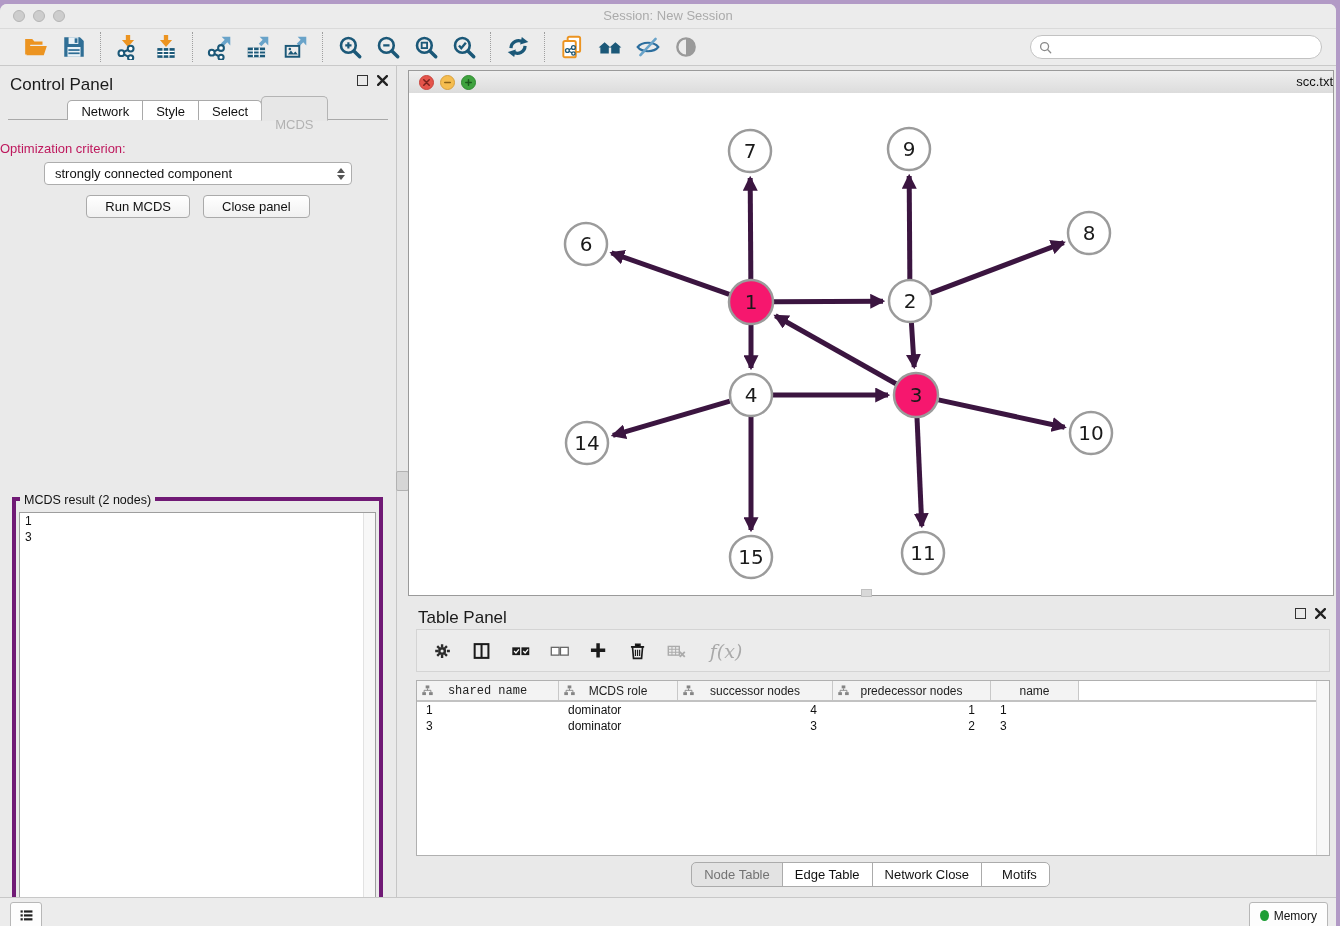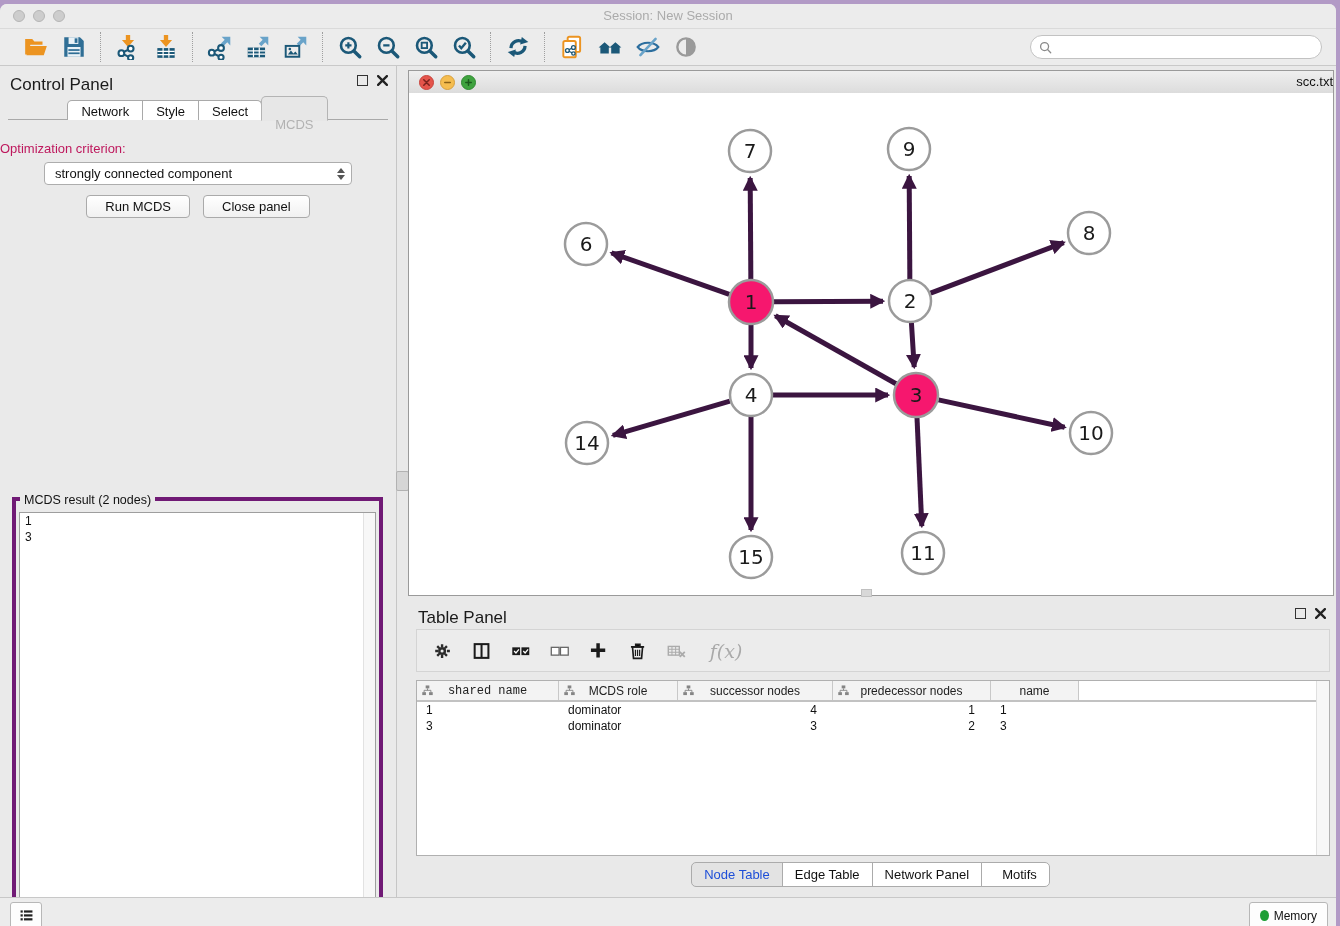--- a/index.html
+++ b/index.html
@@ -84,21 +84,21 @@
     font-size:12px;color:#222;display:flex;align-items:center;justify-content:center;}
   .th .hicon{position:absolute;left:5px;top:4px;width:11px;height:11px;}
   .trow{display:flex;height:16px;font-size:12px;color:#111;}
   .td{box-sizing:border-box;overflow:hidden;white-space:nowrap;}
   .tscroll{position:absolute;right:0;top:0;bottom:0;width:12px;background:#f7f7f7;border-left:1px solid #e0e0e0;}
   .ttabs{position:absolute;left:0;right:0;top:263px;display:flex;justify-content:center;}
   .ttab{background:#fff;border:1px solid #ababab;margin-left:-1px;font-size:13px;color:#111;
     padding:4px 12px;height:25px;box-sizing:border-box;cursor:default;}
   .ttab.first{border-radius:5px 0 0 5px;}
   .ttab.last{border-radius:0 5px 5px 0;padding-left:20px;}
-  .ttab.active{background:#e3e3e3;color:#1d4ed8;}
+  .ttab.active{background:#e3e3e3;color:#737373;}
   
   .statusbar{position:absolute;left:0;top:893px;width:1336px;height:33px;background:#ececec;border-top:1px solid #c8c8c8;}
   .sb-left{position:absolute;left:10px;top:4px;width:30px;height:25px;background:#fdfdfd;border:1px solid #b7b7b7;
     border-radius:3px;display:flex;align-items:center;justify-content:center;}
   .sb-left svg{width:17px;height:17px;}
   .memorybtn{position:absolute;right:8px;top:4px;height:25px;background:#fdfdfd;border:1px solid #b7b7b7;border-radius:3px;
     display:flex;align-items:center;gap:5px;padding:0 10px;font-size:12px;color:#111;}
   .memdot{width:9px;height:11px;border-radius:50%;background:#1d9e35;}
 </style>
 </head>
@@ -539,21 +539,21 @@
               <div class="td" style="width: 155px; text-align: right; padding: 1px 16px 0px 2px;">3</div>
               <div class="td" style="width: 158px; text-align: right; padding: 1px 16px 0px 2px;">2</div>
               <div class="td" style="width: 88px; text-align: left; padding: 1px 2px 0px 9px;">3</div>
             </div>
           </div>
         <div class="tscroll"></div>
       </div>
       <div class="ttabs">
         <div class="ttab first active">Node Table</div>
         <div class="ttab">Edge Table</div>
-        <div class="ttab">Network Panel</div>
+        <div class="ttab">Network Close</div>
         <div class="ttab last">Motifs</div>
       </div>
     </div>
 
   </div>
 
   <div class="statusbar">
     <div class="sb-left">
       <svg viewBox="0 0 20 20">
           <g fill="#222">

